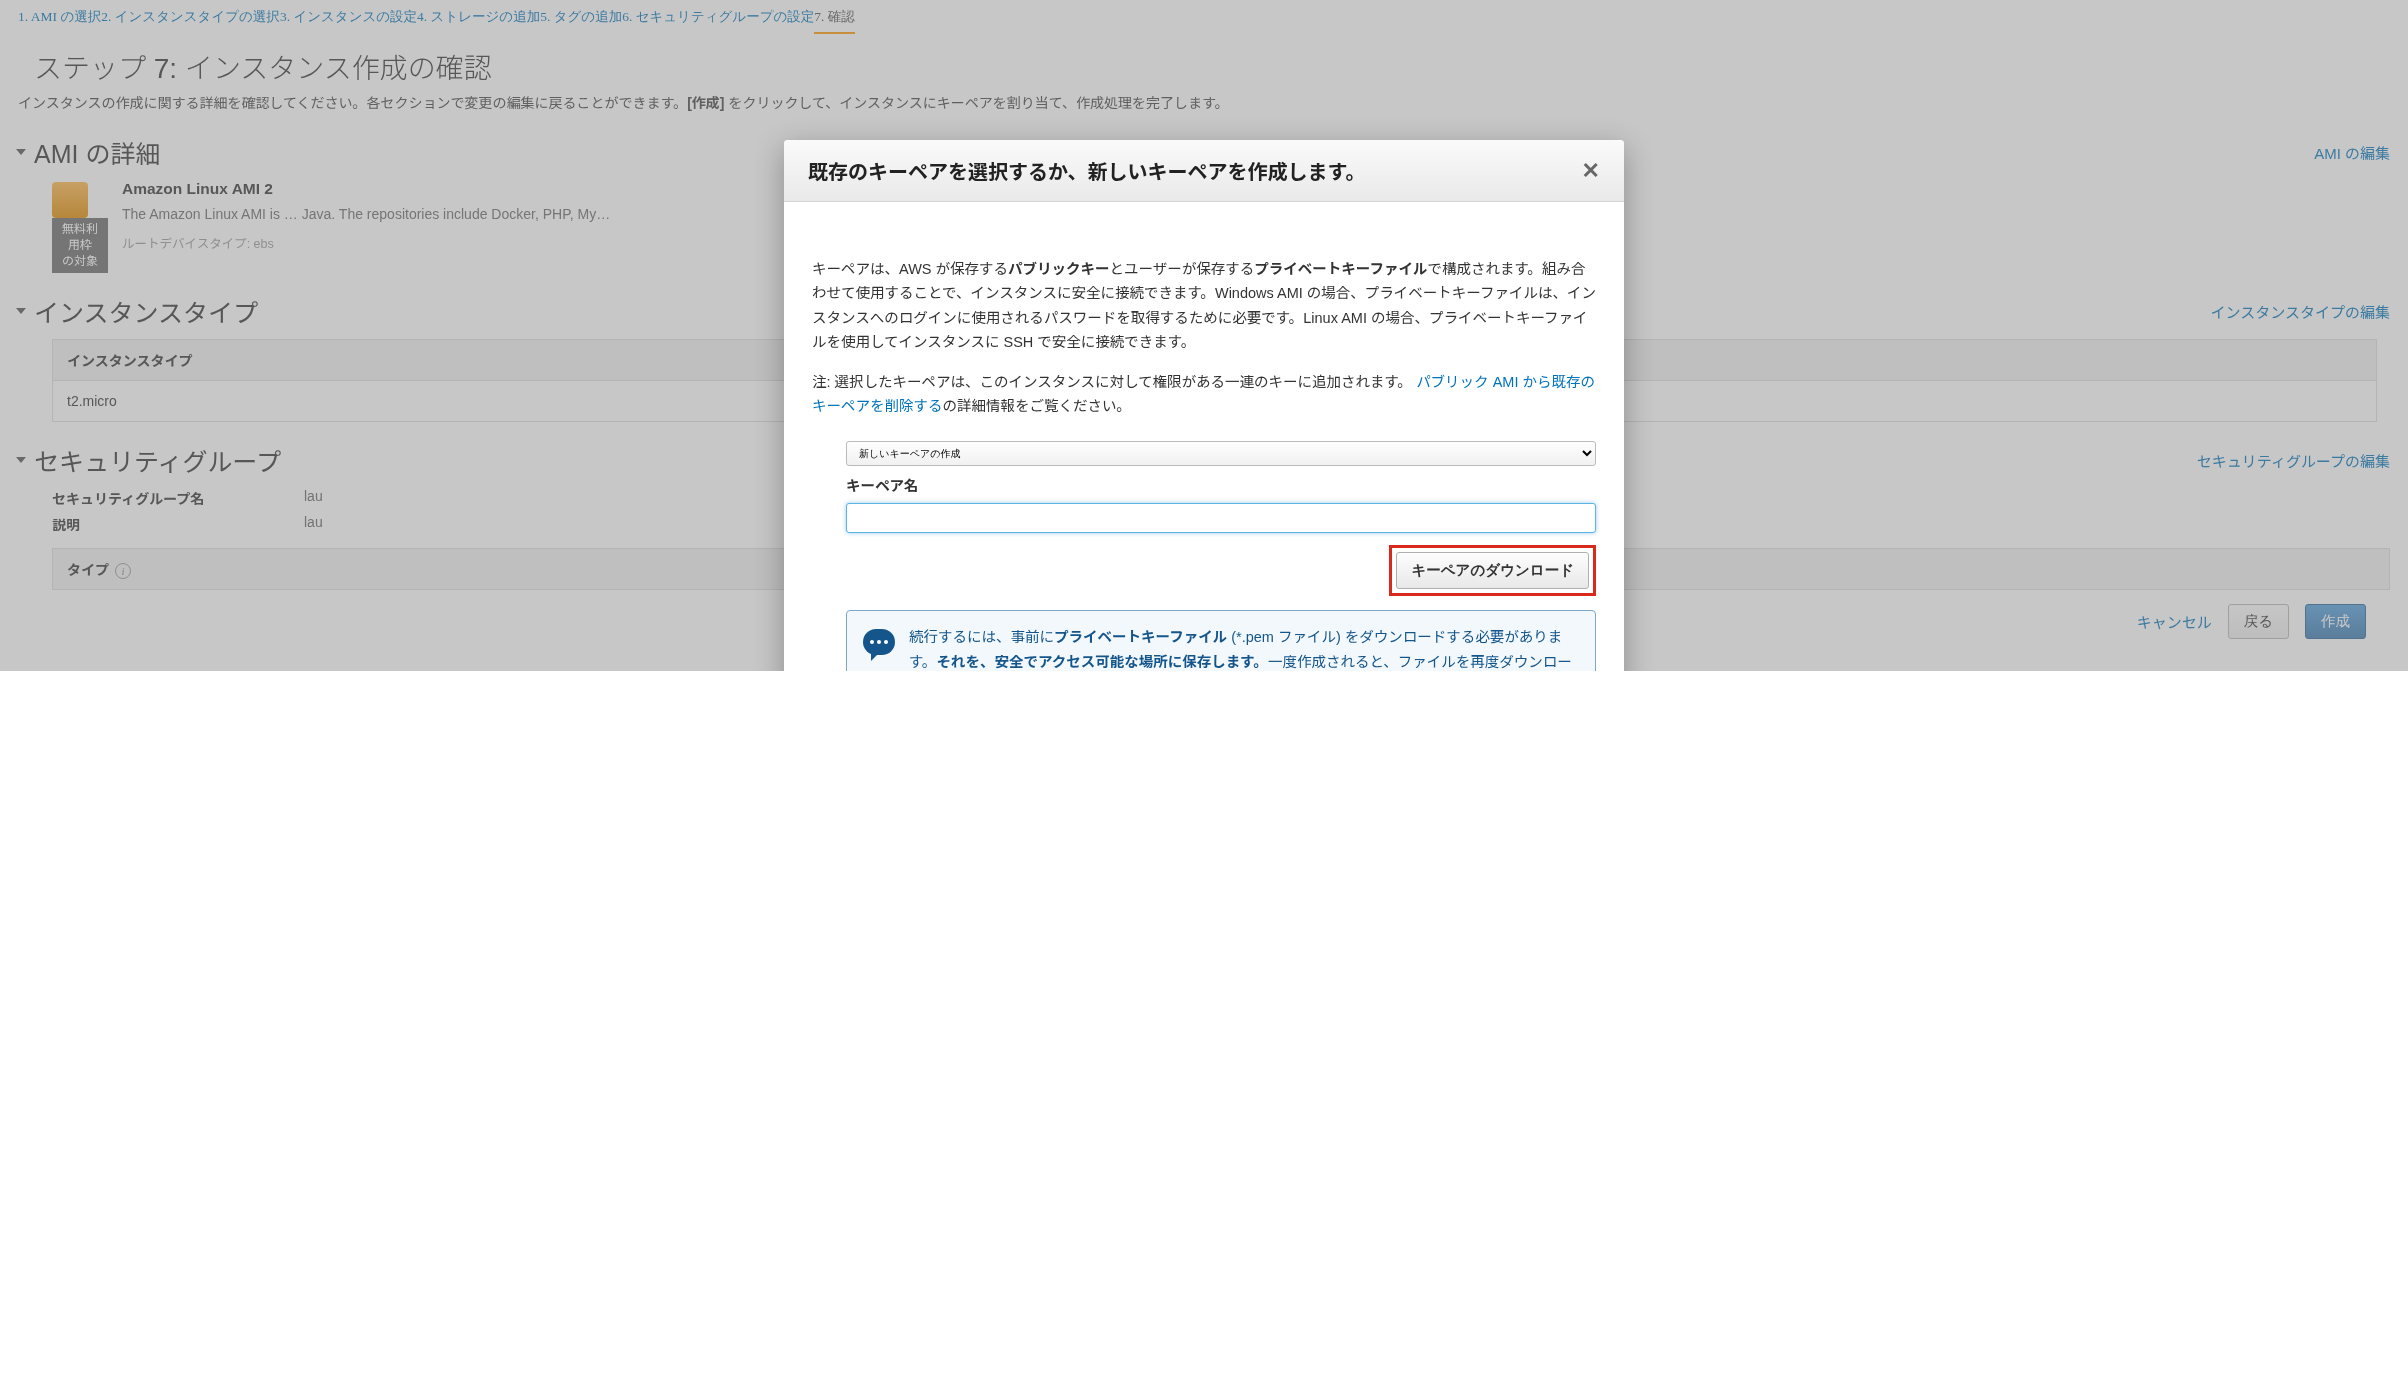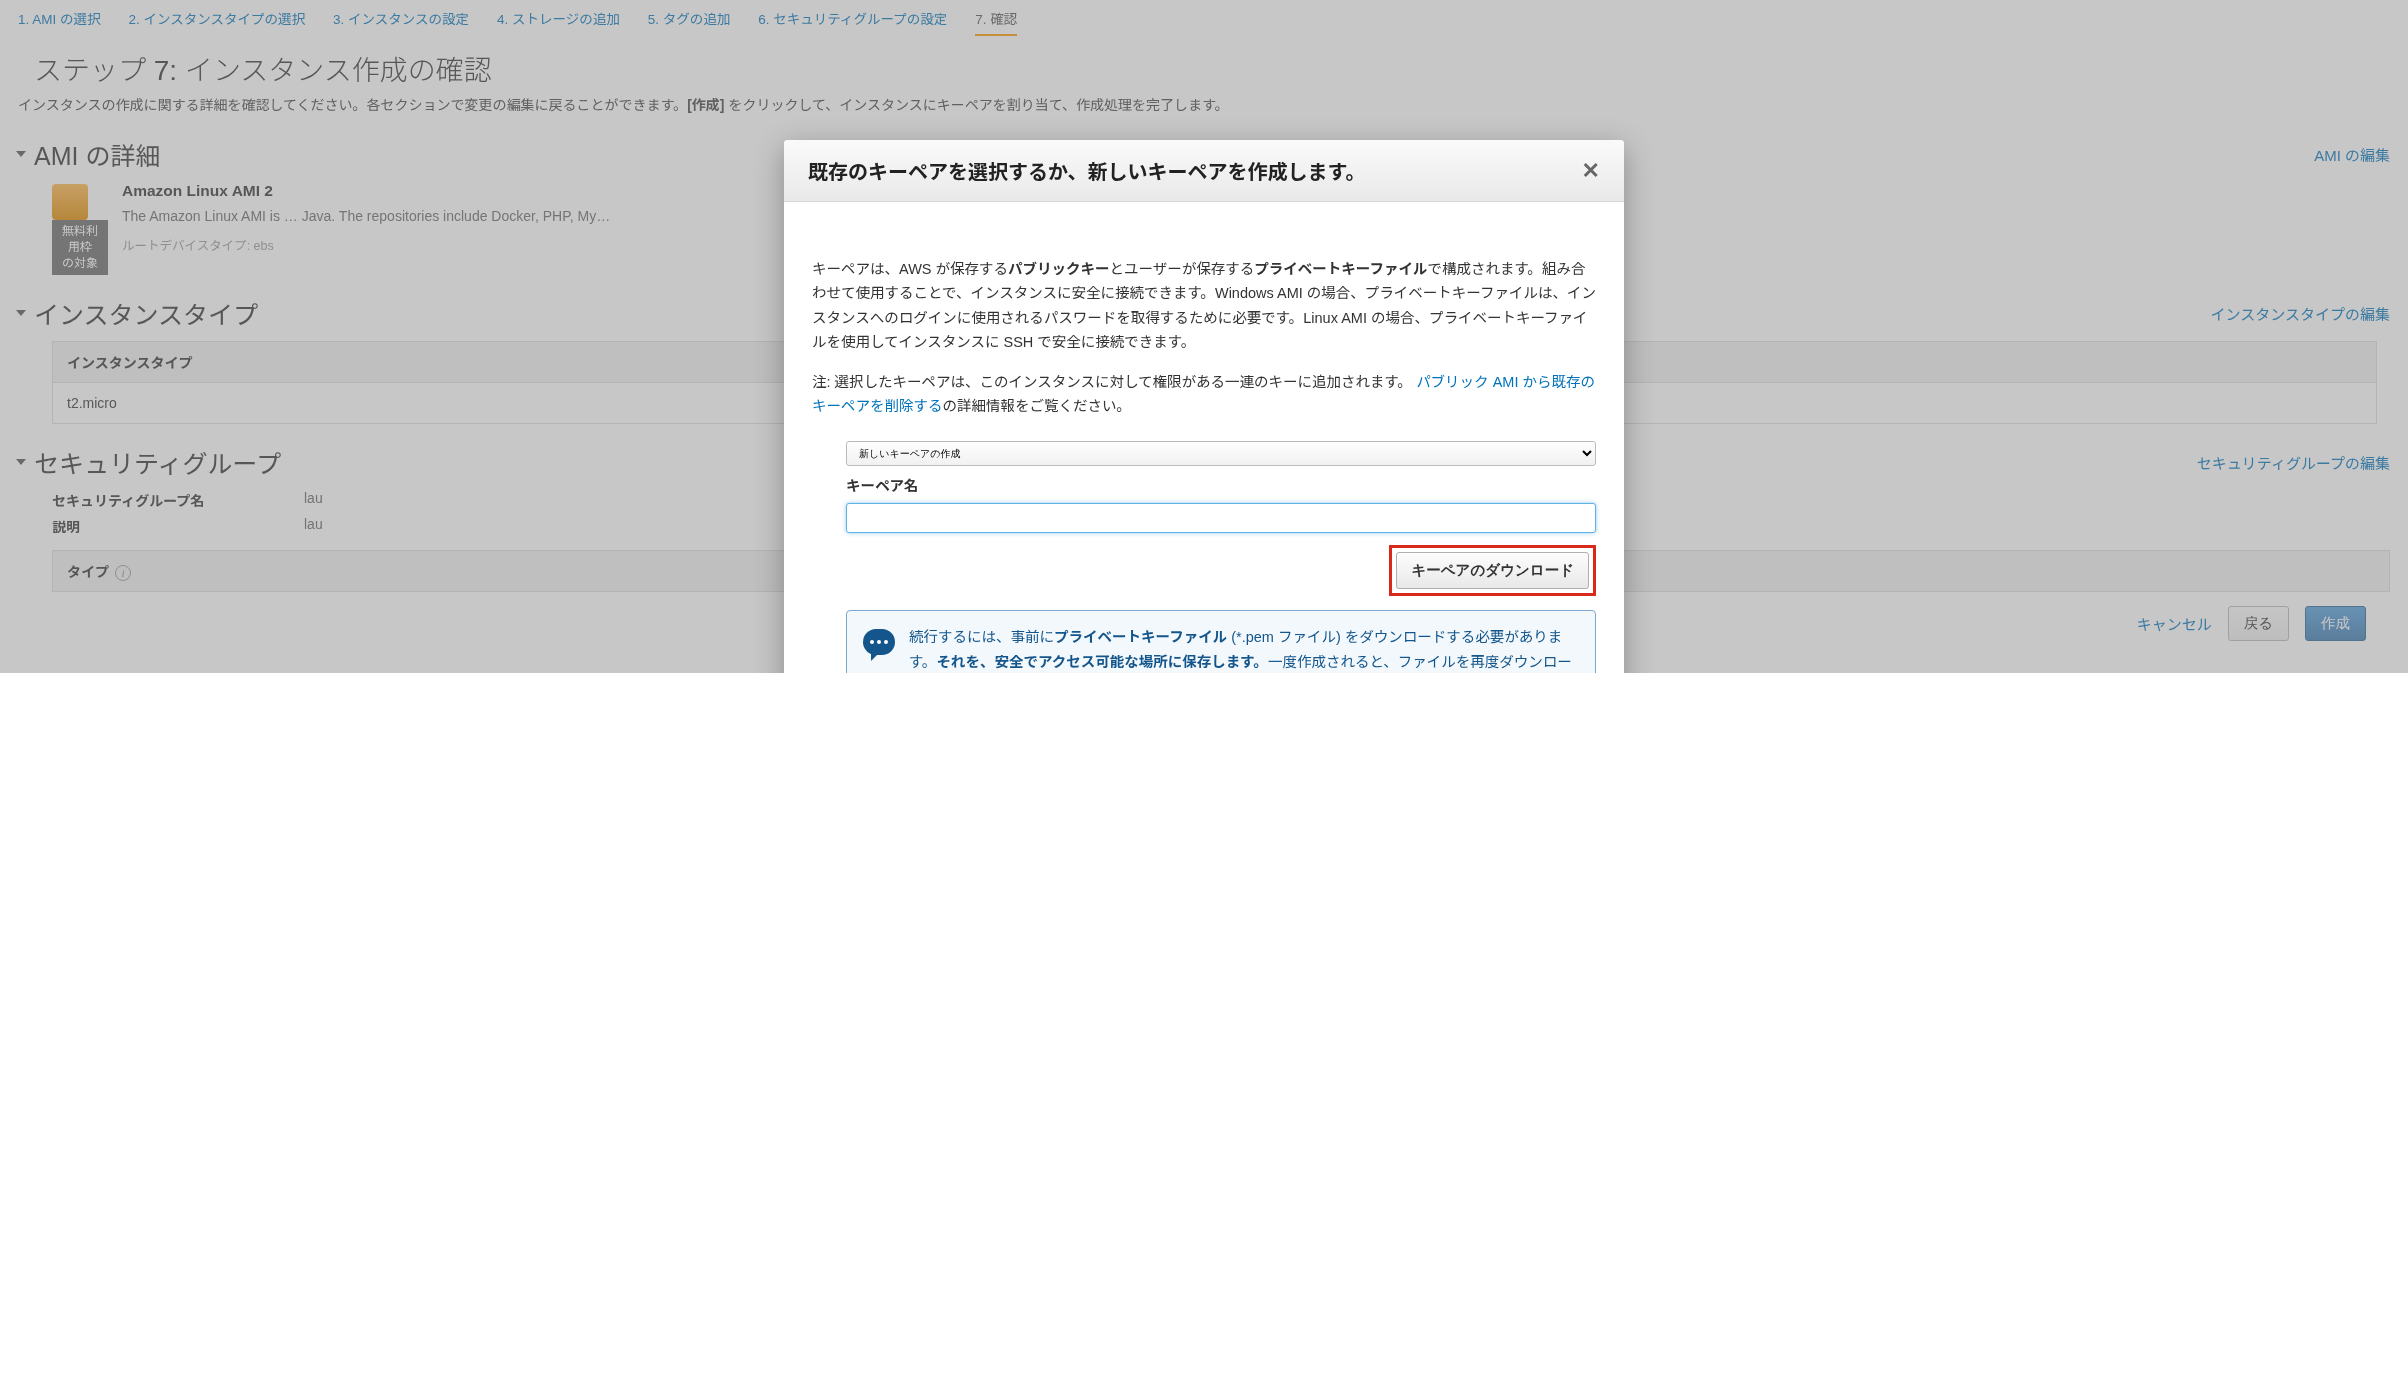--- a/index.html
+++ b/index.html
@@ -8,24 +8,24 @@
     font-family: "Helvetica Neue", Arial, "Hiragino Kaku Gothic ProN", "Noto Sans JP", sans-serif;
     background: #fff;
     color: #333;
     font-size: 14px;
     position: relative;
   }
 
   
   .wizard-steps {
     display: flex;
-    gap: 28px;
     padding: 8px 18px 2px 18px;
     font-size: 13.5px;
     color: #0073bb;
+    font-family: Liberation Serif, serif;
   }
   .wizard-steps .step { padding-bottom: 6px; cursor: pointer; }
   .wizard-steps .step.active {
     color: #555;
     border-bottom: 2px solid #ff9900;
   }
 
   .page-body { padding: 6px 18px 18px 18px; }
 
   .page-title { font-size: 28px; font-weight: 300; color: #333; margin: 4px 0 6px 16px; }

